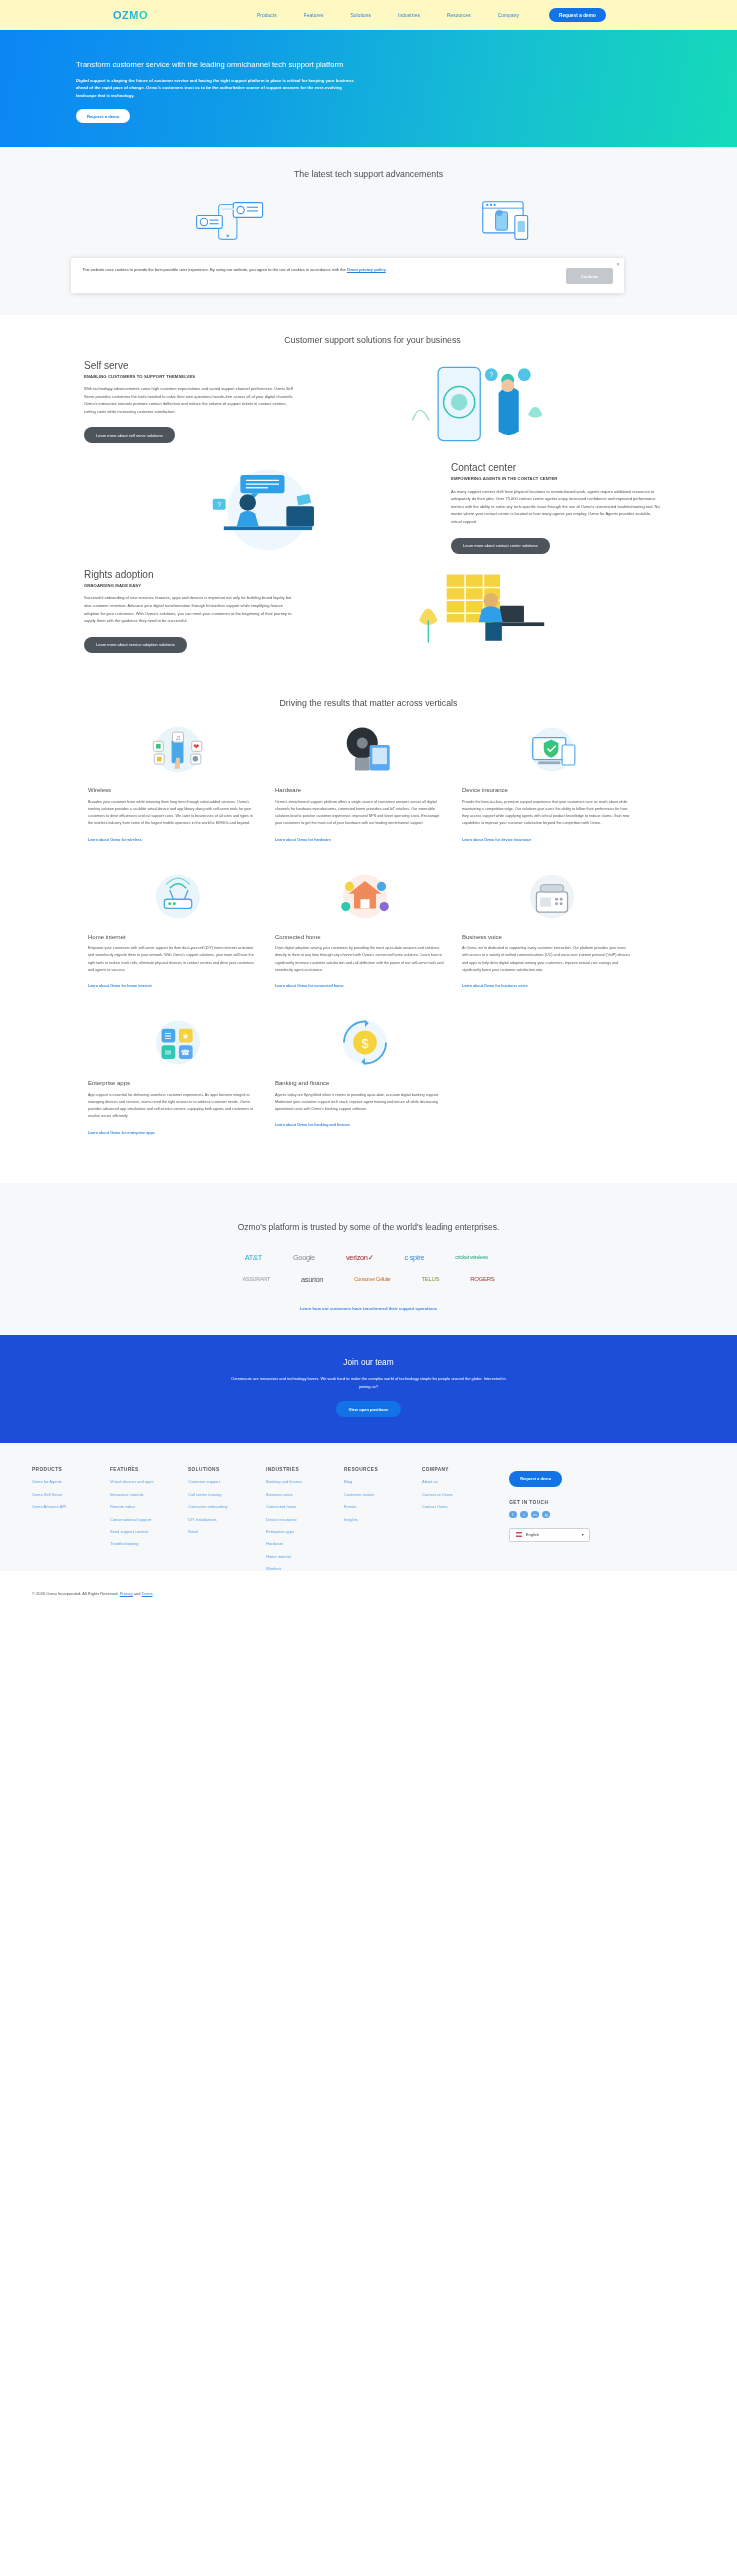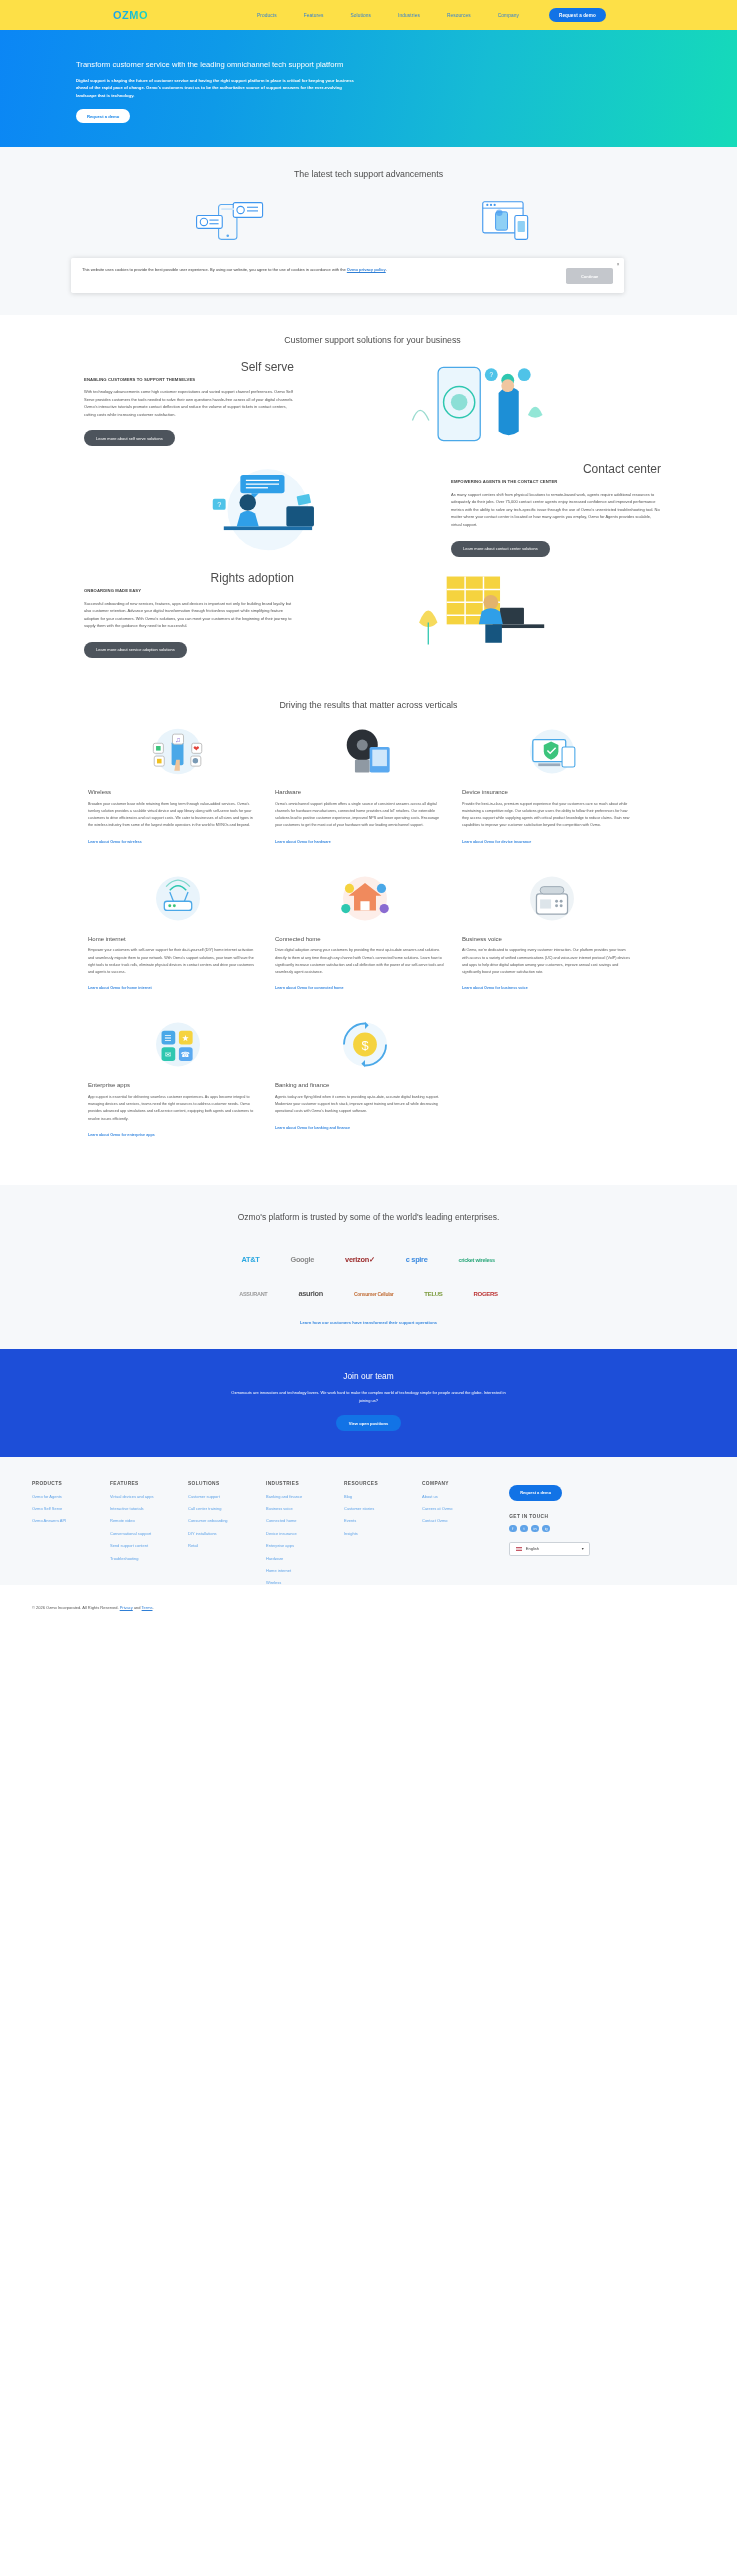--- a/index.html
+++ b/index.html
@@ -7,21 +7,21 @@
     width: 737px;
     font-family: "Liberation Sans", sans-serif;
     background: #ffffff;
     color: #4a4a4a;
     -webkit-font-smoothing: antialiased;
   }
   a { text-decoration: none; color: inherit; }
 
   
   .nav {
-    height: 30px; background:#fde047; display:flex; align-items:center;
+    height: 30px; background:#fef9c3; display:flex; align-items:center;
     padding: 0 26px; position:relative; z-index: 40;
   }
   .logo { font-size: 11px; font-weight: 700; letter-spacing: 0.5px;
     background: linear-gradient(90deg,#1a9ff0,#16d6c0); -webkit-background-clip: text;
     background-clip:text; color: transparent; margin-left: 87px; }
   .nav-links { display:flex; gap: 27px; margin-left: 109px; }
   .nav-links a { font-size: 4.8px; color:#2f7fd6; letter-spacing:0.1px; }
   .nav-cta {
     margin-left: 30px; background:#1273e6; color:#fff; font-size:4.6px;
     padding: 4.6px 10px; border-radius: 18.4px; font-weight:600; border:none;
@@ -65,44 +65,44 @@
   }
   .cookie-x { position:absolute; right:4.6px; top:3.7px; font-size:4.6px; color:#777; }
 
   
   .sol { background:#fff; padding: 20px 0 18.4px; margin-left: 8px; }
   .sol > h2 { text-align:center; font-size:8.8px; font-weight:400; color:#4d4d4d; }
   .row { display:flex; align-items:flex-start; margin-top:14.7px; padding: 0 76px; }
   .row.rev { flex-direction: row-reverse; }
   .col-txt { width: 210px; }
   .col-art { flex:1; display:flex; align-items:center; justify-content:center; min-height:88px; }
-  .col-txt h3 { font-size:12px; font-weight:400; color:#4d4d4d;text-align:right; }
+  .col-txt h3 { font-size:10px; font-weight:400; color:#4d4d4d; }
   .col-txt .kicker { font-size:4.2px; font-weight:700; color:#3d3d3d; letter-spacing:0.1px; margin-top:2.8px; }
   .col-txt p { font-size:4px; line-height:1.9; color:#525252; margin-top:6.4px; }
   .pill {
     display:inline-block; margin-top:12px; background:#4d545c; color:#fff;
     font-size:4px; padding: 5.5px 12px; border-radius: 13px; font-weight:500;
   }
 
   
   .vert { background:#fff; padding: 18.4px 0 22px; }
   .vert h2 { text-align:center; font-size:8.8px; font-weight:400; color:#4d4d4d; }
   .vgrid { display:flex; flex-wrap:wrap; padding: 0 88px; margin-top: 13px; }
   .vcard { width: 33.33%; padding: 0 7.4px 24px 0; }
   .vart { height: 57px; display:flex; align-items:center; justify-content:center; }
   .vcard h3 { font-size:6px; font-weight:400; color:#4d4d4d; margin-top:9.2px; }
   .vcard p { font-size:3.7px; line-height:1.95; color:#555; margin-top:5.5px; padding-right:11px;}
   .vcard .lnk { display:inline-block; font-size:3.7px; color:#3b8ae0; margin-top:7.4px; font-weight:600; line-height:1.6;}
 
   
   .logos { background:#f6f8fa; padding: 22px 0 24px; }
   .logos h2 { text-align:center; font-size:8.5px; font-weight:400; color:#4d4d4d; line-height:1.45;
-    max-width: 387px; margin: 4px auto; }
+    max-width: 387px; margin: 16px auto; }
   .lrow { display:flex; justify-content:center; align-items:center; gap: 31px; margin-top: 20px; }
-  .lrow .litem { font-size:7.4px; color:#7b7b7b; font-weight:700; letter-spacing:-0.3px;margin-top:12px; }
+  .lrow .litem { font-size:7.4px; color:#7b7b7b; font-weight:400; letter-spacing:-0.3px; }
   .logos .lnk { display:block; text-align:center; font-size:4.2px; color:#3b8ae0; margin-top:22px; font-weight:600;}
 
   
   .join { background:#1d4ed8; color:#fff; padding: 22px 8px 26px; text-align:center; }
   .join h2 { font-size:8.3px; font-weight:400; }
   .join p { font-size:4px; line-height:1.85; max-width:276px; margin: 8.3px auto 0; }
   .join .btn { display:inline-block; margin-top:11px; background:#1273e6; color:#fff;
     font-size:4.1px; padding:5.5px 13px; border-radius:13px; font-weight:600; }
 
   

